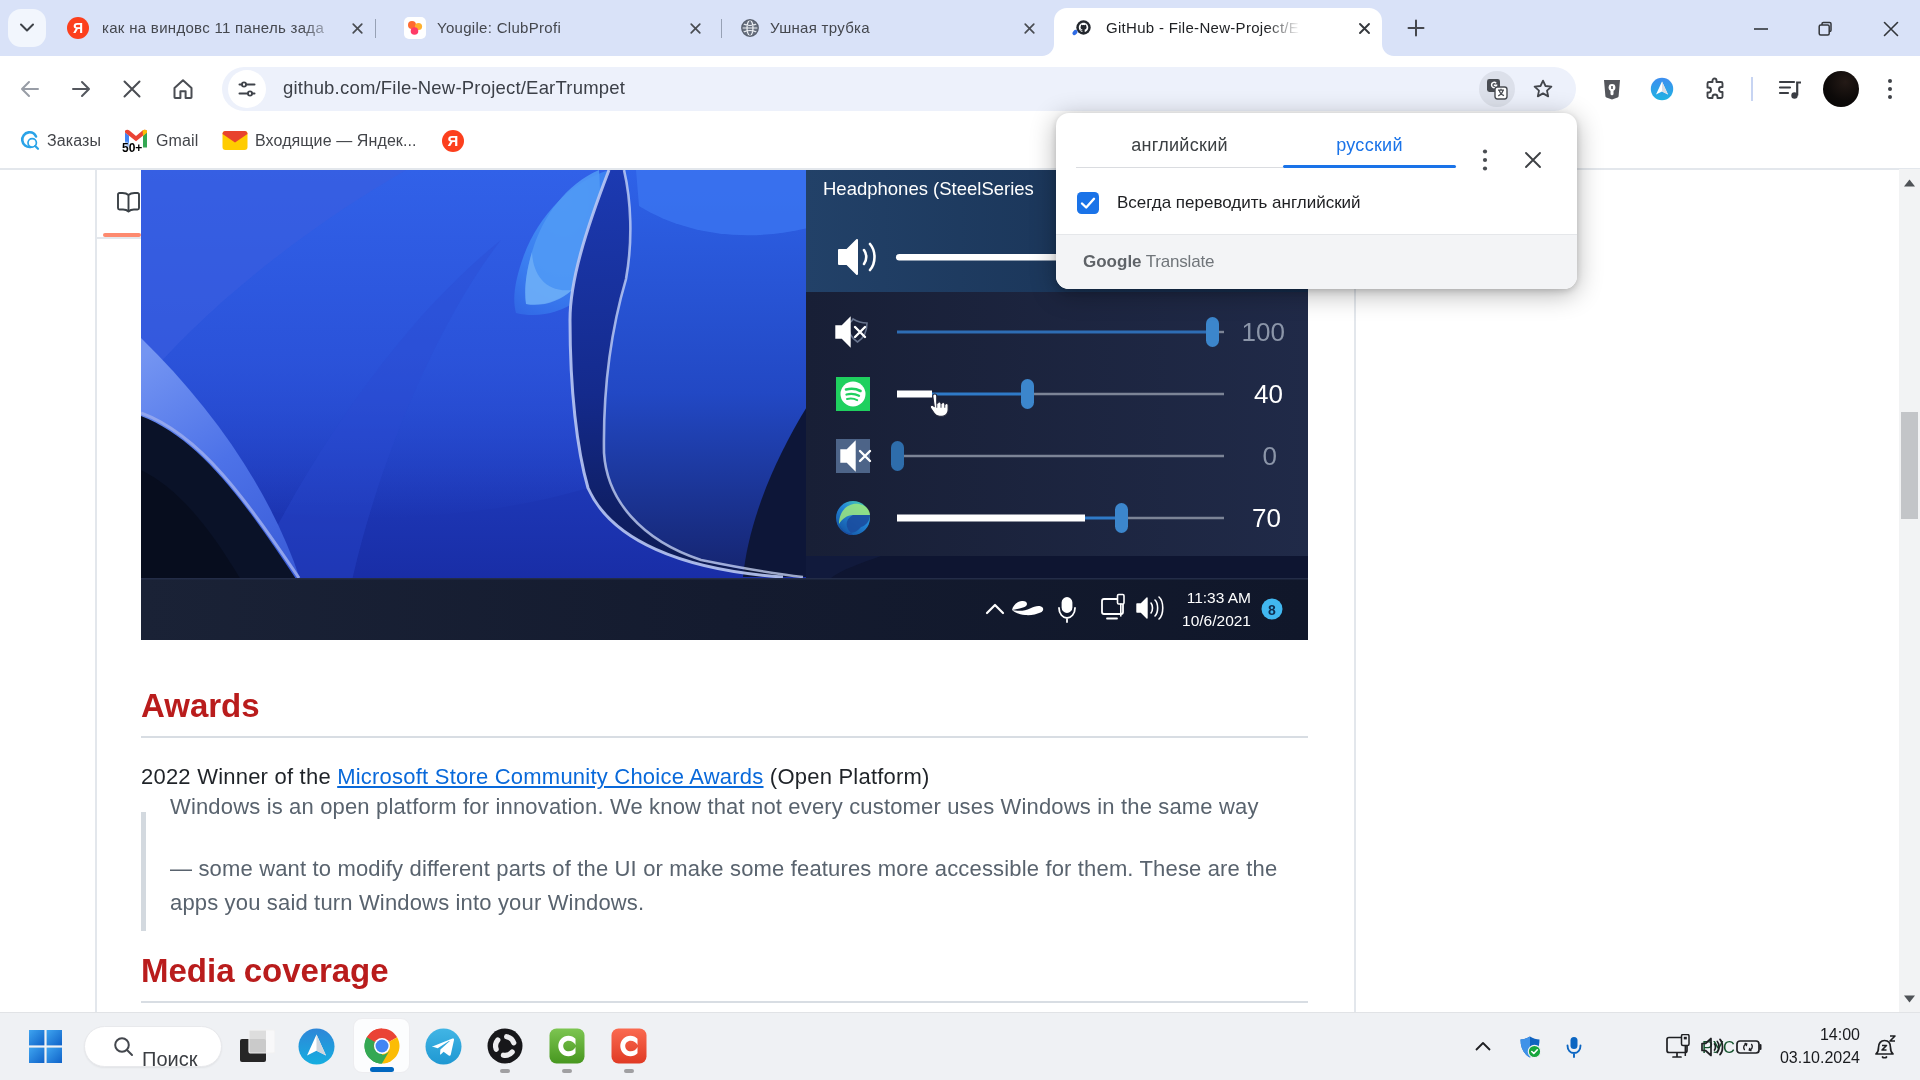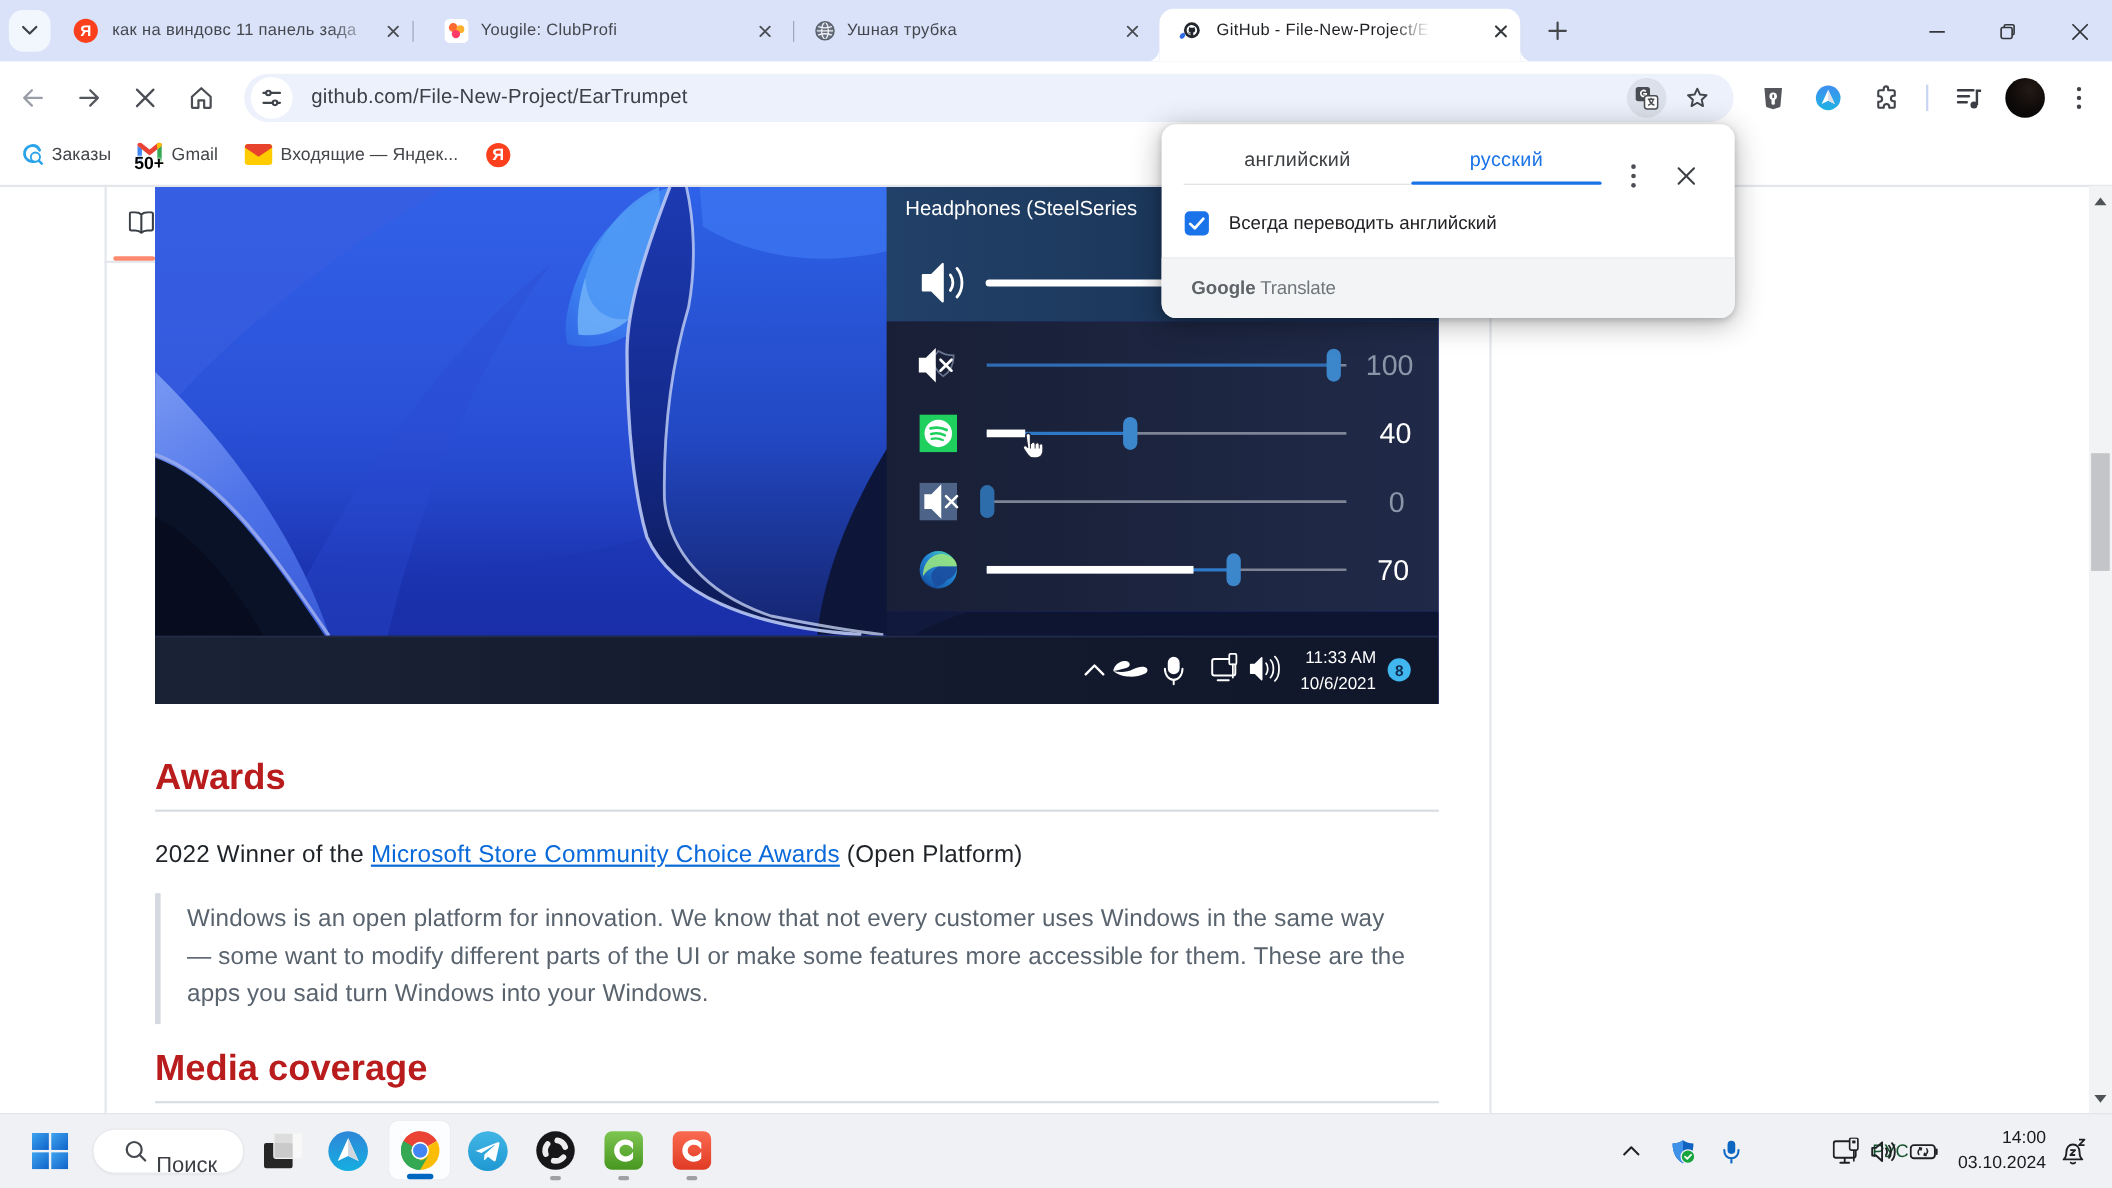--- a/index.html
+++ b/index.html
@@ -214,21 +214,21 @@
   </svg>
   <div class="bktext" style="left:47px;">Заказы</div>
 
   <svg class="abs" style="left:123px; top:129px;" width="26" height="20" viewBox="0 0 26 20">
     <path d="M1 4 C1 2.3 2.3 1 4 1 L5.8 1 L13 7 L20.2 1 L22 1 C23.7 1 25 2.3 25 4 L25 16 C25 17.7 23.7 19 22 19 L20 19 L20 6.5 L13 12.3 L6 6.5 L6 19 L4 19 C2.3 19 1 17.7 1 16 Z" fill="none"></path>
     <path d="M2 18.5 L6 18.5 L6 6.5 L2 3.4 Z" fill="#4285f4"></path>
     <path d="M20 18.5 L24 18.5 L24 3.4 L20 6.5 Z" fill="#34a853"></path>
     <path d="M2 3.4 L13 12.3 L24 3.4 L24 1.8 C22.8 0.4 20.8 0.6 19.6 1.6 L13 7 L6.4 1.6 C5.2 0.6 3.2 0.4 2 1.8 Z" fill="#ea4335"></path>
     <path d="M24 1.8 C22.8 0.4 20.8 0.6 19.6 1.6 L20 6.9 L24 3.4 Z" fill="#fbbc04"></path>
   </svg>
-  <div class="abs" style="left:122px; top:141px; font-size:16px; font-weight:700; color:#000; text-shadow:0 0 2px #fff, 0 0 2px #fff, 0 0 3px #fff;">50+</div>
+  <div class="abs" style="left:122px; top:141px; font-size:12px; font-weight:700; color:#000; text-shadow:0 0 2px #fff, 0 0 2px #fff, 0 0 3px #fff;">50+</div>
   <div class="bktext" style="left:156px;">Gmail</div>
 
   <svg class="abs" style="left:222px; top:130px;" width="26" height="21" viewBox="0 0 26 21">
     <rect x="0.5" y="1" width="25" height="19" rx="3" fill="#ffcc00"></rect>
     <path d="M0.5 4 C0.5 2.3 1.8 1 3.5 1 L22.5 1 C24.2 1 25.5 2.3 25.5 4 L13 12.5 Z" fill="#e8432d"></path>
   </svg>
   <div class="bktext" style="left:255px;">Входящие — Яндек...</div>
 
   <div class="abs" style="left:442px; top:130px; width:22px; height:22px; border-radius:50%; background:#fc3f1d;"></div>
   <div class="abs" style="left:442px; top:130px; width:22px; height:22px; text-align:center; font-size:15px; font-weight:700; color:#fff; line-height:22px;">Я</div>
@@ -415,21 +415,21 @@
     <text x="1110" y="456" font-size="15.5" fill="#ffffff" text-anchor="end" font-family="Liberation Sans, sans-serif">10/6/2021</text>
 
     <circle cx="1131" cy="439" r="10.5" fill="#41b7f0"></circle>
     <text x="1131" y="444.5" font-size="14" font-weight="bold" fill="#0e2c4e" text-anchor="middle" font-family="Liberation Sans, sans-serif">8</text>
   </svg>
 
   <div class="h2" style="top:687px;">Awards</div>
   <div class="ghrule" style="top:736px;"></div>
   <div class="gbody" style="left:141px; top:764px;">2022 Winner of the <span style="color:#0969da; text-decoration:underline;">Microsoft Store Community Choice Awards</span> (Open Platform)</div>
   <div class="abs" style="left:141px; top:812px; width:5px; height:119px; background:#d3d9df;"></div>
-  <div class="quote" style="left:170px; top:822px;">Windows is an open platform for innovation. We know that not every customer uses Windows in the same way</div>
+  <div class="quote" style="left:170px; top:794px;">Windows is an open platform for innovation. We know that not every customer uses Windows in the same way</div>
   <div class="quote" style="left:170px; top:856px;">— some want to modify different parts of the UI or make some features more accessible for them. These are the</div>
   <div class="quote" style="left:170px; top:890px;">apps you said turn Windows into your Windows.</div>
   <div class="h2" style="top:952px;text-align:center;">Media coverage</div>
   <div class="ghrule" style="top:1001px;"></div>
 
   <div id="tpopup">
     <div class="abs" style="left:0; top:122px; width:521px; height:54px; background:#f3f4f6; border-radius:0 0 13px 13px;"></div>
     <div class="abs" style="left:0; top:121px; width:521px; height:1.2px; background:#e5e7ea;"></div>
     <div class="abs" style="left:20px; top:22px; width:207px; text-align:center; font-size:18px; letter-spacing:0.3px; font-weight:500; color:#3c4043;">английский</div>
     <div class="abs" style="left:227px; top:22px; width:173px; text-align:center; font-size:18px; letter-spacing:0.3px; font-weight:500; color:#1a73e8;">русский</div>

